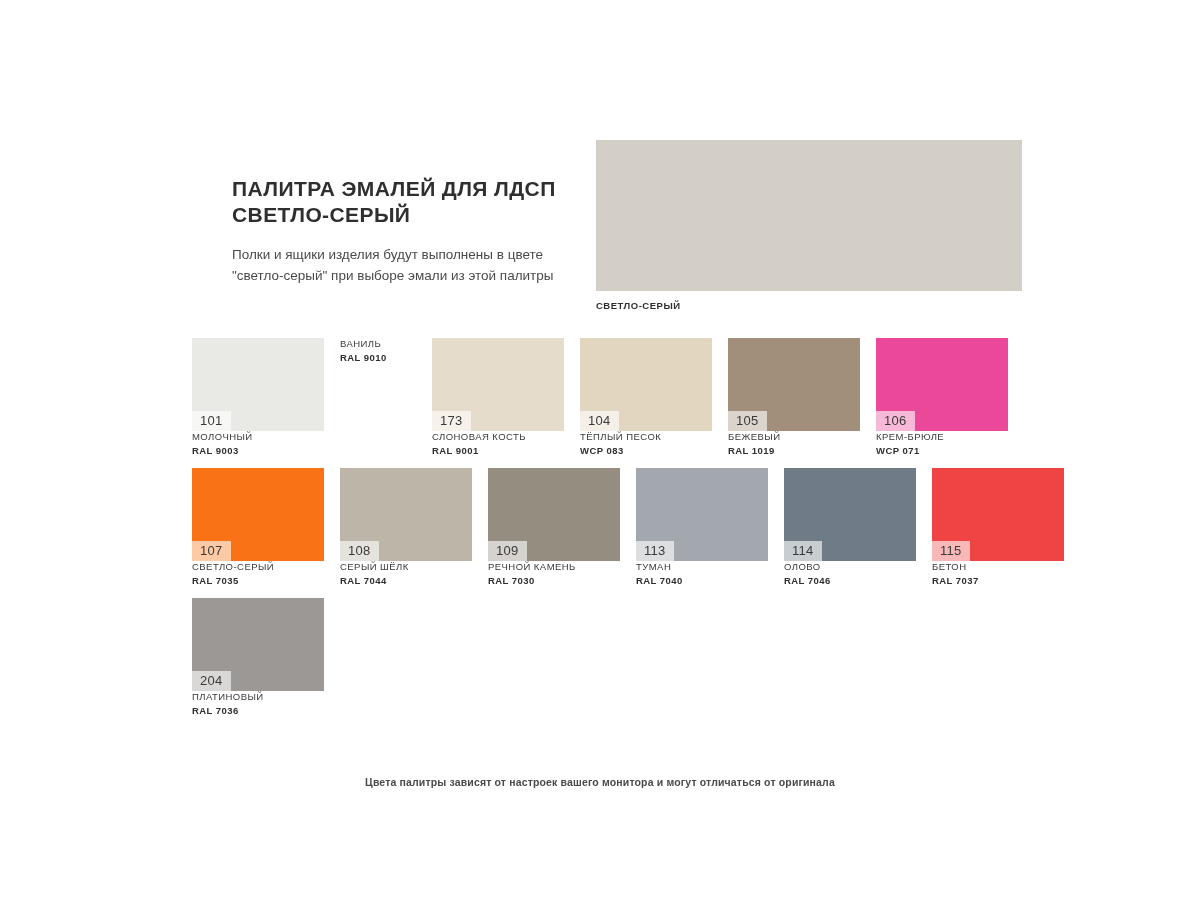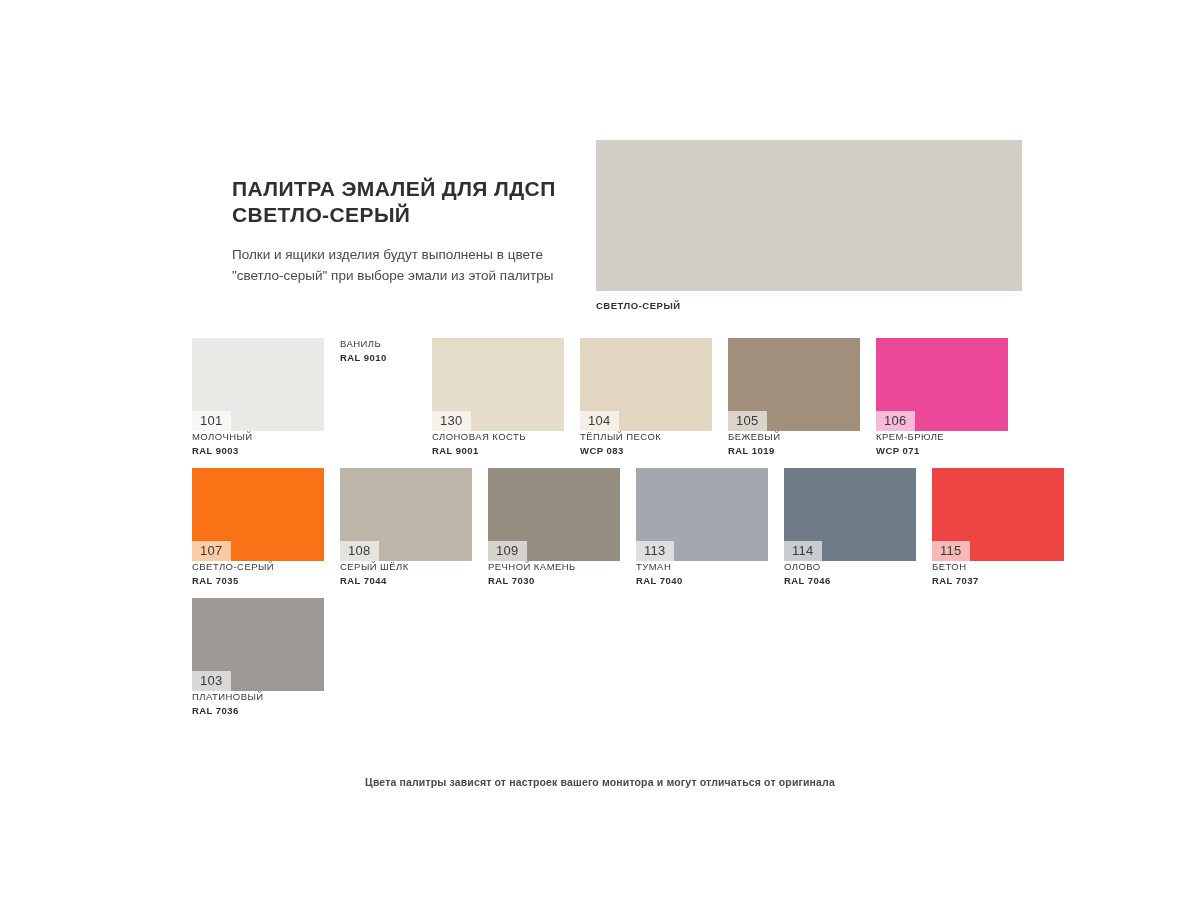--- a/index.html
+++ b/index.html
@@ -151,21 +151,21 @@
           </div>
           <div class="chip-name">МОЛОЧНЫЙ</div>
           <div class="chip-ral">RAL 9003</div>
         </div>
         <div class="cell">
           <div class="chip-name">ВАНИЛЬ</div>
           <div class="chip-ral">RAL 9010</div>
         </div>
         <div class="cell">
           <div class="chip" style="background: rgb(230, 220, 203);">
-            <div class="chip-code">130</div>
+            <div class="chip-code">173</div>
           </div>
           <div class="chip-name">СЛОНОВАЯ КОСТЬ</div>
           <div class="chip-ral">RAL 9001</div>
         </div>
         <div class="cell">
           <div class="chip" style="background: rgb(227, 214, 193);">
             <div class="chip-code">104</div>
           </div>
           <div class="chip-name">ТЁПЛЫЙ ПЕСОК</div>
           <div class="chip-ral">WCP 083</div>
@@ -225,21 +225,21 @@
           <div class="chip" style="background: #ef4444;">
             <div class="chip-code">115</div>
           </div>
           <div class="chip-name">БЕТОН</div>
           <div class="chip-ral">RAL 7037</div>
         </div>
       </div>
       <div class="row">
         <div class="cell">
           <div class="chip" style="background: rgb(156, 152, 150);">
-            <div class="chip-code">103</div>
+            <div class="chip-code">204</div>
           </div>
           <div class="chip-name">ПЛАТИНОВЫЙ</div>
           <div class="chip-ral">RAL 7036</div>
         </div>
       </div>
     </div>
 
   <div class="footnote">Цвета палитры зависят от настроек вашего монитора и могут отличаться от оригинала</div>
 
 </div>

